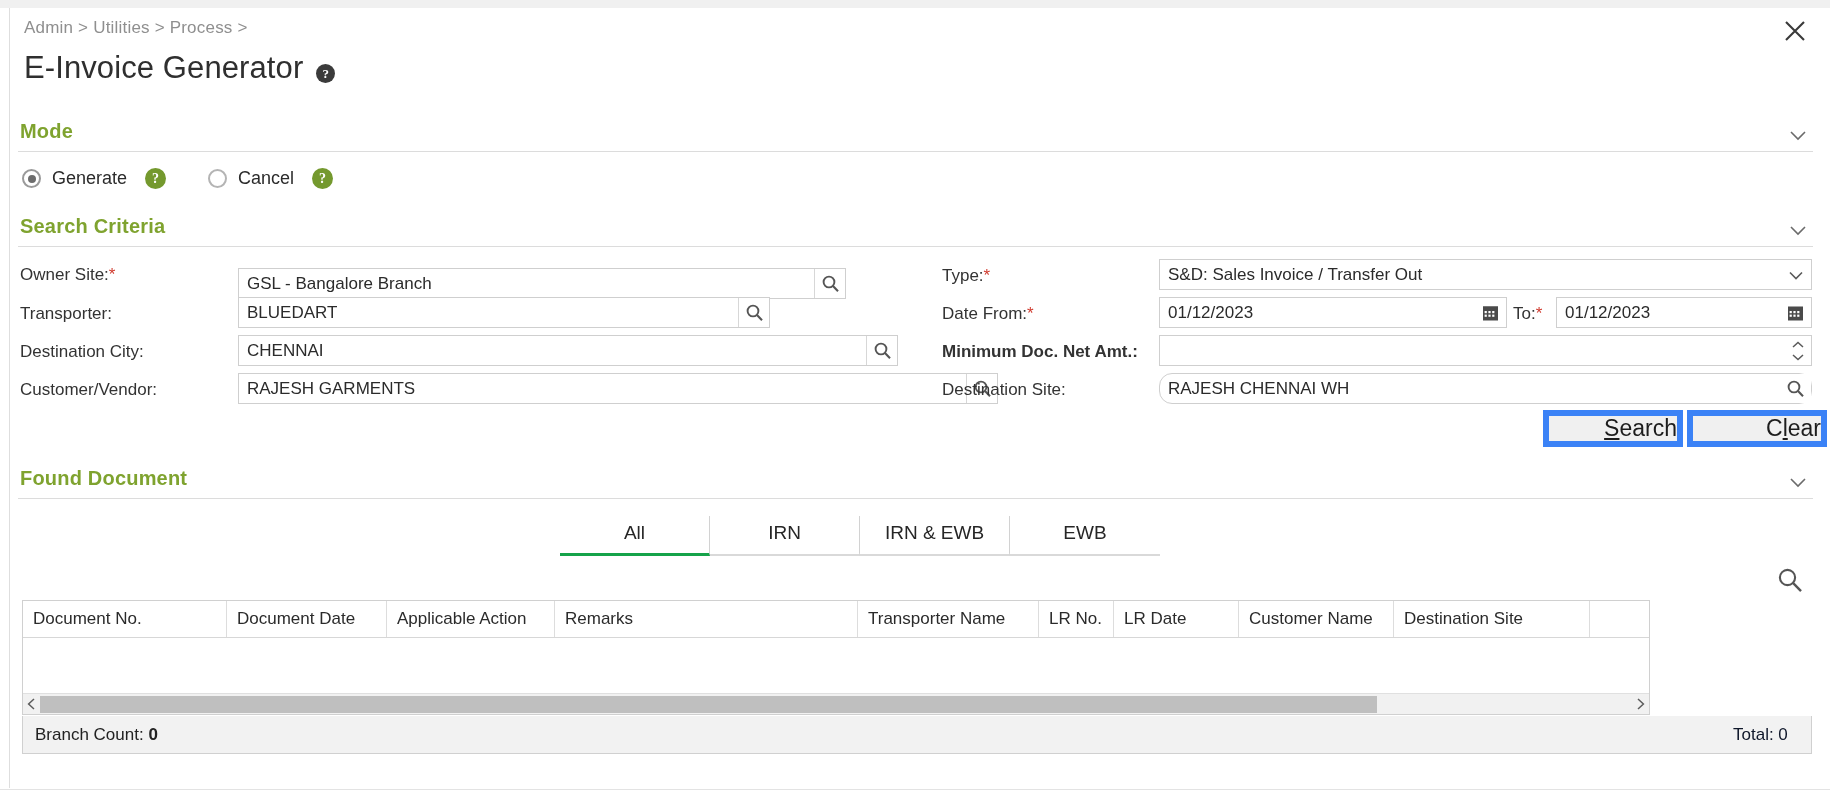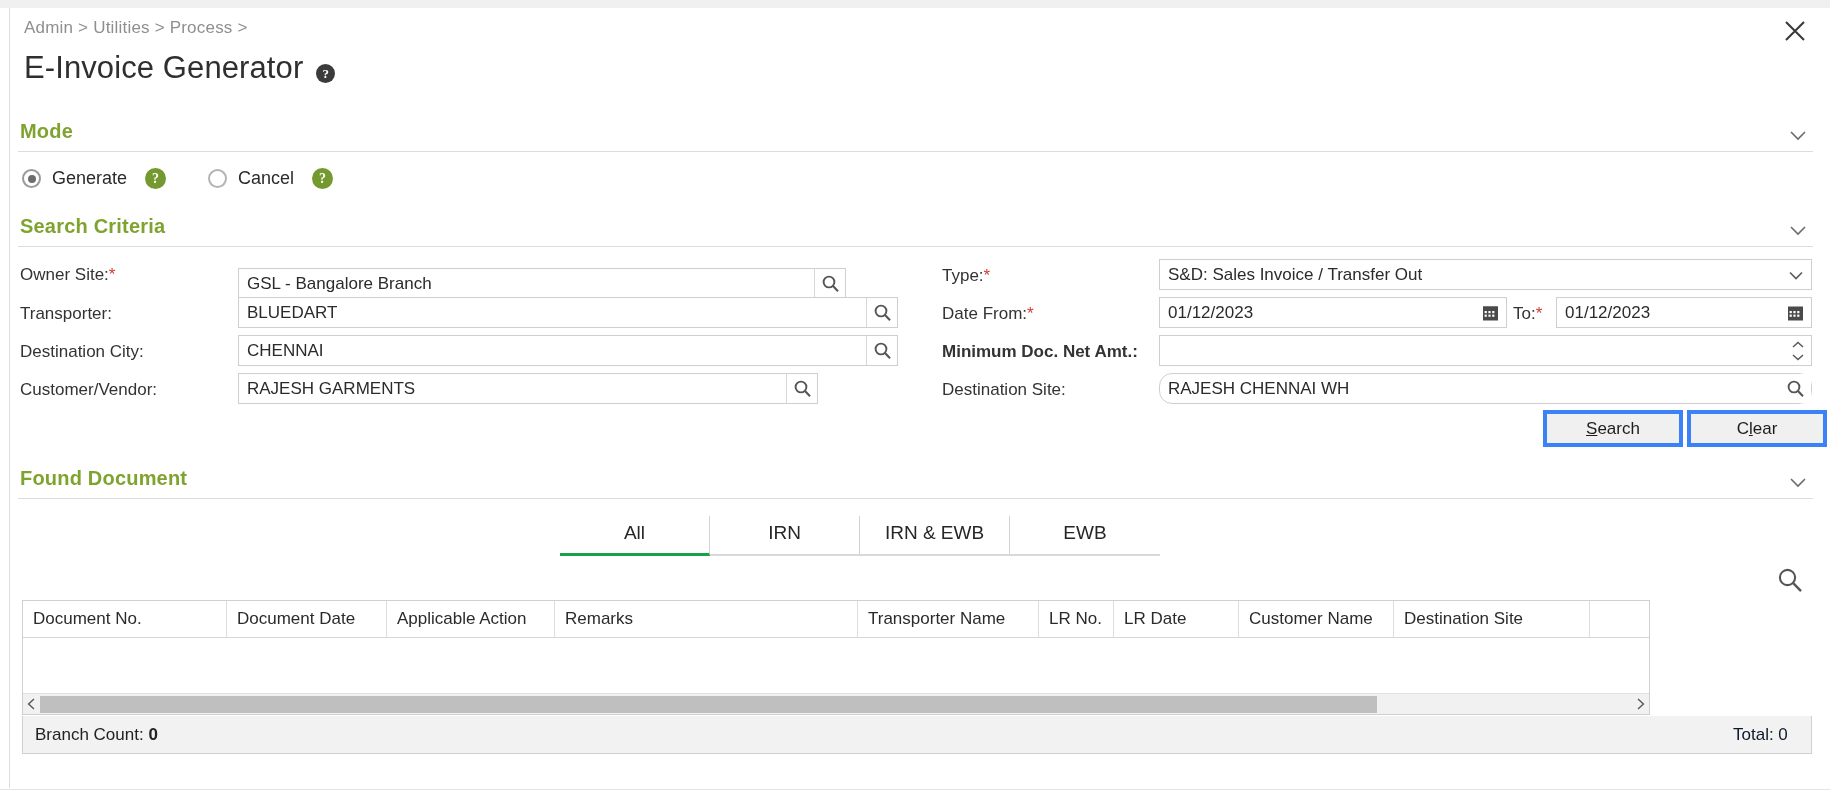--- a/index.html
+++ b/index.html
@@ -141,24 +141,24 @@
   .spinner {
     flex: none; width: 26px; height: 29px;
     display: flex; flex-direction: column; align-items: center; justify-content: center;
     gap: 4px; cursor: pointer;
   }
 
   
   .btn {
     position: absolute;
     height: 37px;
-    border: 4px solid #3b82f6;
+    border: 6px solid #3b82f6;
     background: #f0f0f0;
-    display: flex; align-items: center; justify-content: center;
-    font-size: 17px; color: #1d1d1d;
+    display: flex; align-items: center; justify-content: flex-end;
+    font-size: 23px; color: #1d1d1d;
     cursor: pointer;
   }
   .btn .u { text-decoration: underline; }
 
   
   .tabs {
     position: absolute; left: 560px; top: 516px;
     display: flex; align-items: flex-end;
     border-bottom: 2px solid #d9d9d9;
   }
@@ -312,39 +312,39 @@
 
   <div class="input-box" style="left:238px; top:268px; width:608px;">
     <div class="val">GSL - Bangalore Branch</div>
     <div class="btn-ico">
       <svg width="19" height="19" viewBox="0 0 19 19">
           <circle cx="8" cy="8" r="5.4" stroke="#555" stroke-width="1.9" fill="none"></circle>
           <path d="M12 12 L17 17.2" stroke="#555" stroke-width="2.1" fill="none"></path>
         </svg>
     </div>
   </div>
-  <div class="input-box" style="left:238px; top:297px; width:660px;">
+  <div class="input-box" style="left:238px; top:297px; width:532px;">
     <div class="val">BLUEDART</div>
     <div class="btn-ico">
       <svg width="19" height="19" viewBox="0 0 19 19">
           <circle cx="8" cy="8" r="5.4" stroke="#555" stroke-width="1.9" fill="none"></circle>
           <path d="M12 12 L17 17.2" stroke="#555" stroke-width="2.1" fill="none"></path>
         </svg>
     </div>
   </div>
   <div class="input-box" style="left:238px; top:335px; width:660px;">
     <div class="val">CHENNAI</div>
     <div class="btn-ico">
       <svg width="19" height="19" viewBox="0 0 19 19">
           <circle cx="8" cy="8" r="5.4" stroke="#555" stroke-width="1.9" fill="none"></circle>
           <path d="M12 12 L17 17.2" stroke="#555" stroke-width="2.1" fill="none"></path>
         </svg>
     </div>
   </div>
-  <div class="input-box" style="left:238px; top:373px; width:580px;">
+  <div class="input-box" style="left:238px; top:373px; width:760px;">
     <div class="val">RAJESH GARMENTS</div>
     <div class="btn-ico">
       <svg width="19" height="19" viewBox="0 0 19 19">
           <circle cx="8" cy="8" r="5.4" stroke="#555" stroke-width="1.9" fill="none"></circle>
           <path d="M12 12 L17 17.2" stroke="#555" stroke-width="2.1" fill="none"></path>
         </svg>
     </div>
   </div>
 
   <div class="field-label" style="left:942px; top:266px;">

